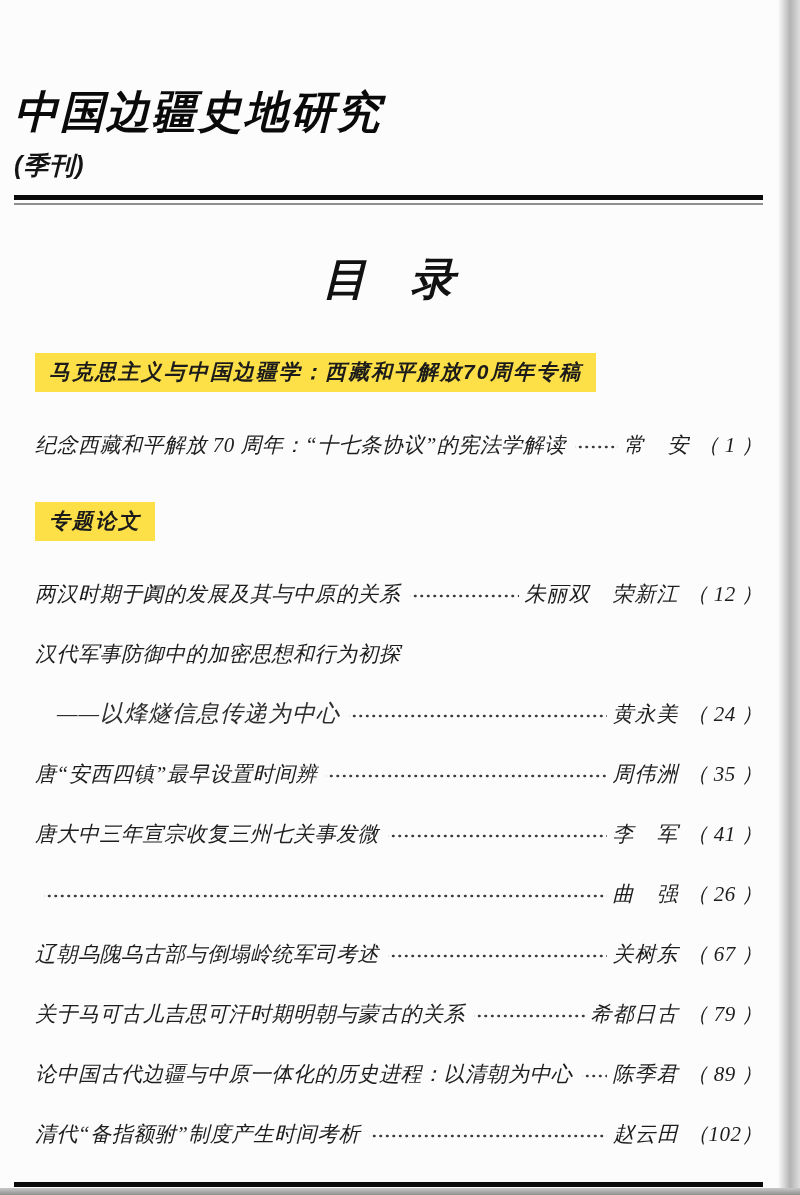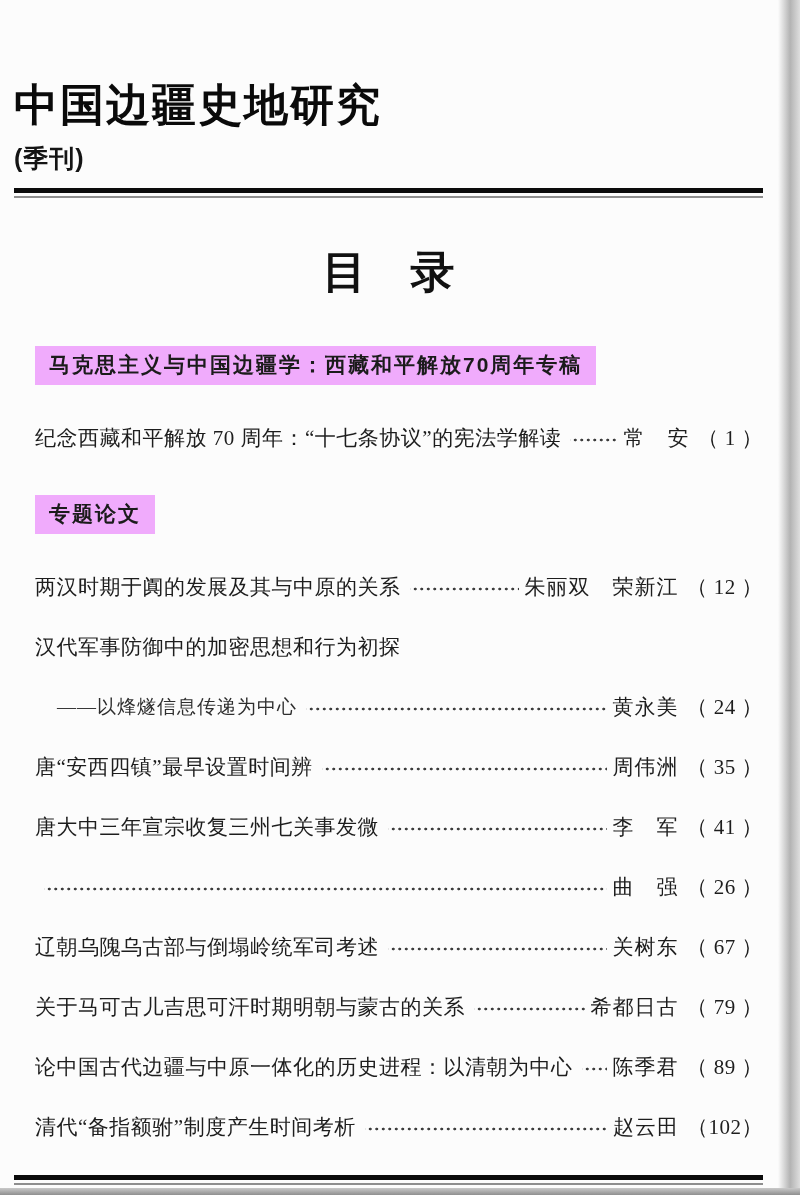--- a/index.html
+++ b/index.html
@@ -14,23 +14,24 @@
   }
   .edge-right {
     position: absolute; top: 0; right: 0; bottom: 0; width: 22px;
     background: linear-gradient(to right, rgba(200,200,200,0) 0%, #b3b3b3 55%, #dedede 100%);
   }
   .edge-bottom {
     position: absolute; left: 0; right: 0; bottom: 0; height: 7px;
     background: linear-gradient(to bottom, #c9c9c9 0%, #8f8f8f 100%);
   }
   .content {
-    position: absolute; top: 5px; left: 0;
+    position: absolute; top: 12px; left: 0;
     width: 800px; box-sizing: border-box;
     padding: 0 37px 0 14px;
+    font-style: italic;
   }
   .journal-title {
     margin-top: 76px;
     font-family: "Liberation Sans", "DejaVu Sans", sans-serif;
     font-weight: 800;
     font-size: 44px;
     line-height: 1.08;
     letter-spacing: 2px;
     color: #0a0a0a;
   }
@@ -49,21 +50,21 @@
     margin-top: 45px;
     text-align: center;
     font-family: "Liberation Sans", "DejaVu Sans", sans-serif;
     font-weight: 700;
     font-size: 44px;
     color: #111111;
   }
   .section-header-wrap { margin-left: 21px; }
   .section-header {
     display: inline-block;
-    background: #f0abfc;
+    background: #fde047;
     color: #1b1b1b;
     font-family: "Liberation Sans", "DejaVu Sans", sans-serif;
     font-weight: 700;
     font-size: 21px;
     letter-spacing: 2px;
     padding: 5px 14px 6px 14px;
   }
   .sec1 { margin-top: 44px; }
   .sec2 { margin-top: 44px; }
   .entries { margin-left: 21px; }
@@ -72,21 +73,21 @@
     align-items: center;
     font-size: 21px;
     line-height: 26px;
     margin-top: 34px;
     white-space: nowrap;
   }
   .first-entry { margin-top: 40px; }
   .entry-title { flex: 0 0 auto; letter-spacing: 0.5px; }
   .entry-title-only { margin-top: 34px; font-size: 21px; line-height: 26px; letter-spacing: 0.5px; }
   .entry-sub .entry-title {
-    font-size: 19px;
+    font-size: 23px;
     color: #2e2e2e;
     margin-left: 22px;
     letter-spacing: 1px;
   }
   .leader {
     flex: 1 1 auto;
     height: 8px;
     margin: 0 6px 0 9px;
     background-image: radial-gradient(circle, #3d3d3d 1.2px, rgba(0,0,0,0) 1.7px);
     background-size: 6.5px 8px;

